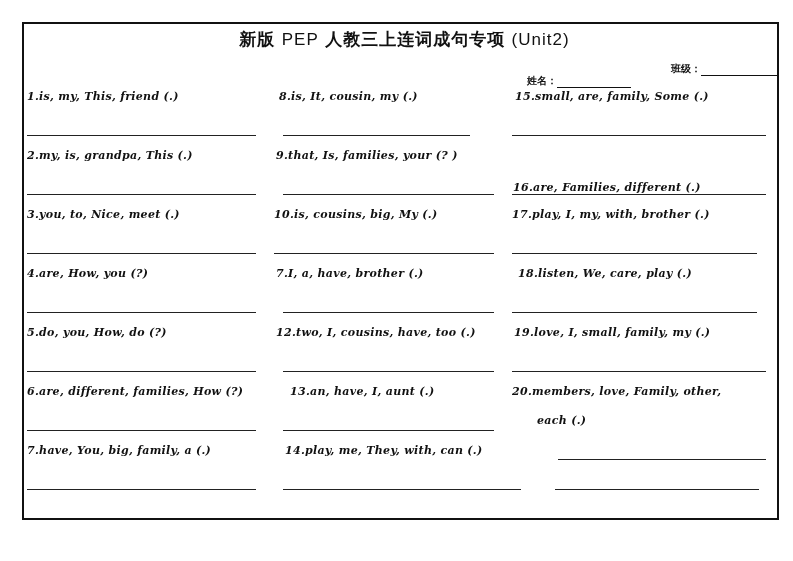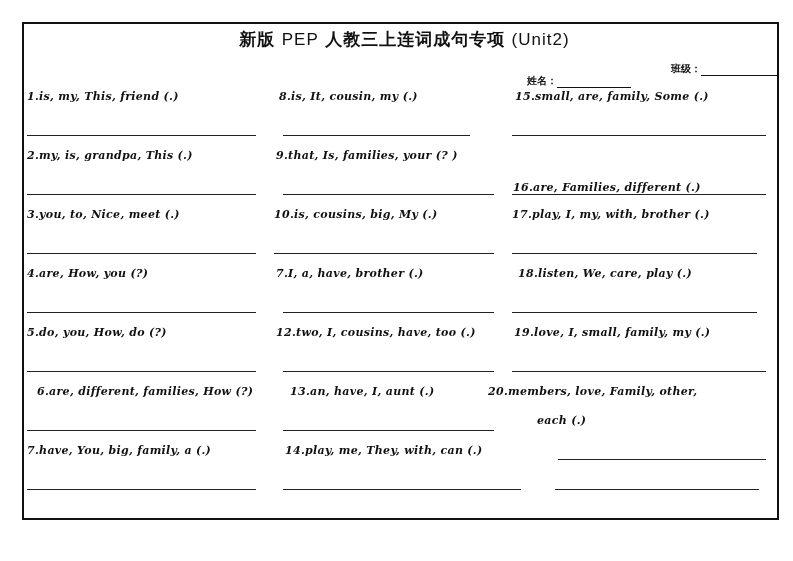--- a/index.html
+++ b/index.html
@@ -46,21 +46,21 @@
 
 <div class="q" style="left:27px;top:208px;"><span>3.</span><span>you, to, Nice, meet (.)</span></div>
 <div class="line" style="left:27px;top:253px;width:229px;"></div>
 
 <div class="q" style="left:27px;top:267px;"><span>4.</span><span>are, How, you (?)</span></div>
 <div class="line" style="left:27px;top:312px;width:229px;"></div>
 
 <div class="q" style="left:27px;top:326px;"><span>5.</span><span>do, you, How, do (?)</span></div>
 <div class="line" style="left:27px;top:371px;width:229px;"></div>
 
-<div class="q" style="left:27px;top:385px;margin-left:10px;"><span>6.</span><span>are, different, families, How (?)</span></div>
+<div class="q" style="left:27px;top:385px;"><span>6.</span><span>are, different, families, How (?)</span></div>
 <div class="line" style="left:27px;top:430px;width:229px;"></div>
 
 <div class="q" style="left:27px;top:444px;"><span>7.</span><span>have, You, big, family, a (.)</span></div>
 <div class="line" style="left:27px;top:489px;width:229px;"></div>
 
 <div class="q" style="left:279px;top:90px;"><span>8.</span><span>is, It, cousin, my  (.)</span></div>
 <div class="line" style="left:283px;top:135px;width:187px;"></div>
 
 <div class="q" style="left:276px;top:149px;"><span>9.</span><span>that, Is, families, your (? )</span></div>
 <div class="line" style="left:283px;top:194px;width:211px;"></div>
@@ -88,16 +88,16 @@
 
 <div class="q" style="left:512px;top:208px;"><span>17.</span><span>play, I, my, with, brother (.)</span></div>
 <div class="line" style="left:512px;top:253px;width:245px;"></div>
 
 <div class="q" style="left:518px;top:267px;"><span>18.</span><span>listen, We, care, play (.)</span></div>
 <div class="line" style="left:512px;top:312px;width:245px;"></div>
 
 <div class="q" style="left:514px;top:326px;text-align:right;"><span>19.</span><span>love, I, small, family, my (.)</span></div>
 <div class="line" style="left:512px;top:371px;width:254px;"></div>
 
-<div class="q" style="left:488px;top:385px;"><span>20.</span><span>members, love, Family, other,</span></div>
+<div class="q" style="left:512px;top:385px;"><span>20.</span><span>members, love, Family, other,</span></div>
 <div class="q" style="left:537px;top:414px;"><span>each (.)</span></div>
 <div class="line" style="left:558px;top:459px;width:208px;"></div>
 <div class="line" style="left:555px;top:489px;width:204px;"></div>
 
 </body></html>

